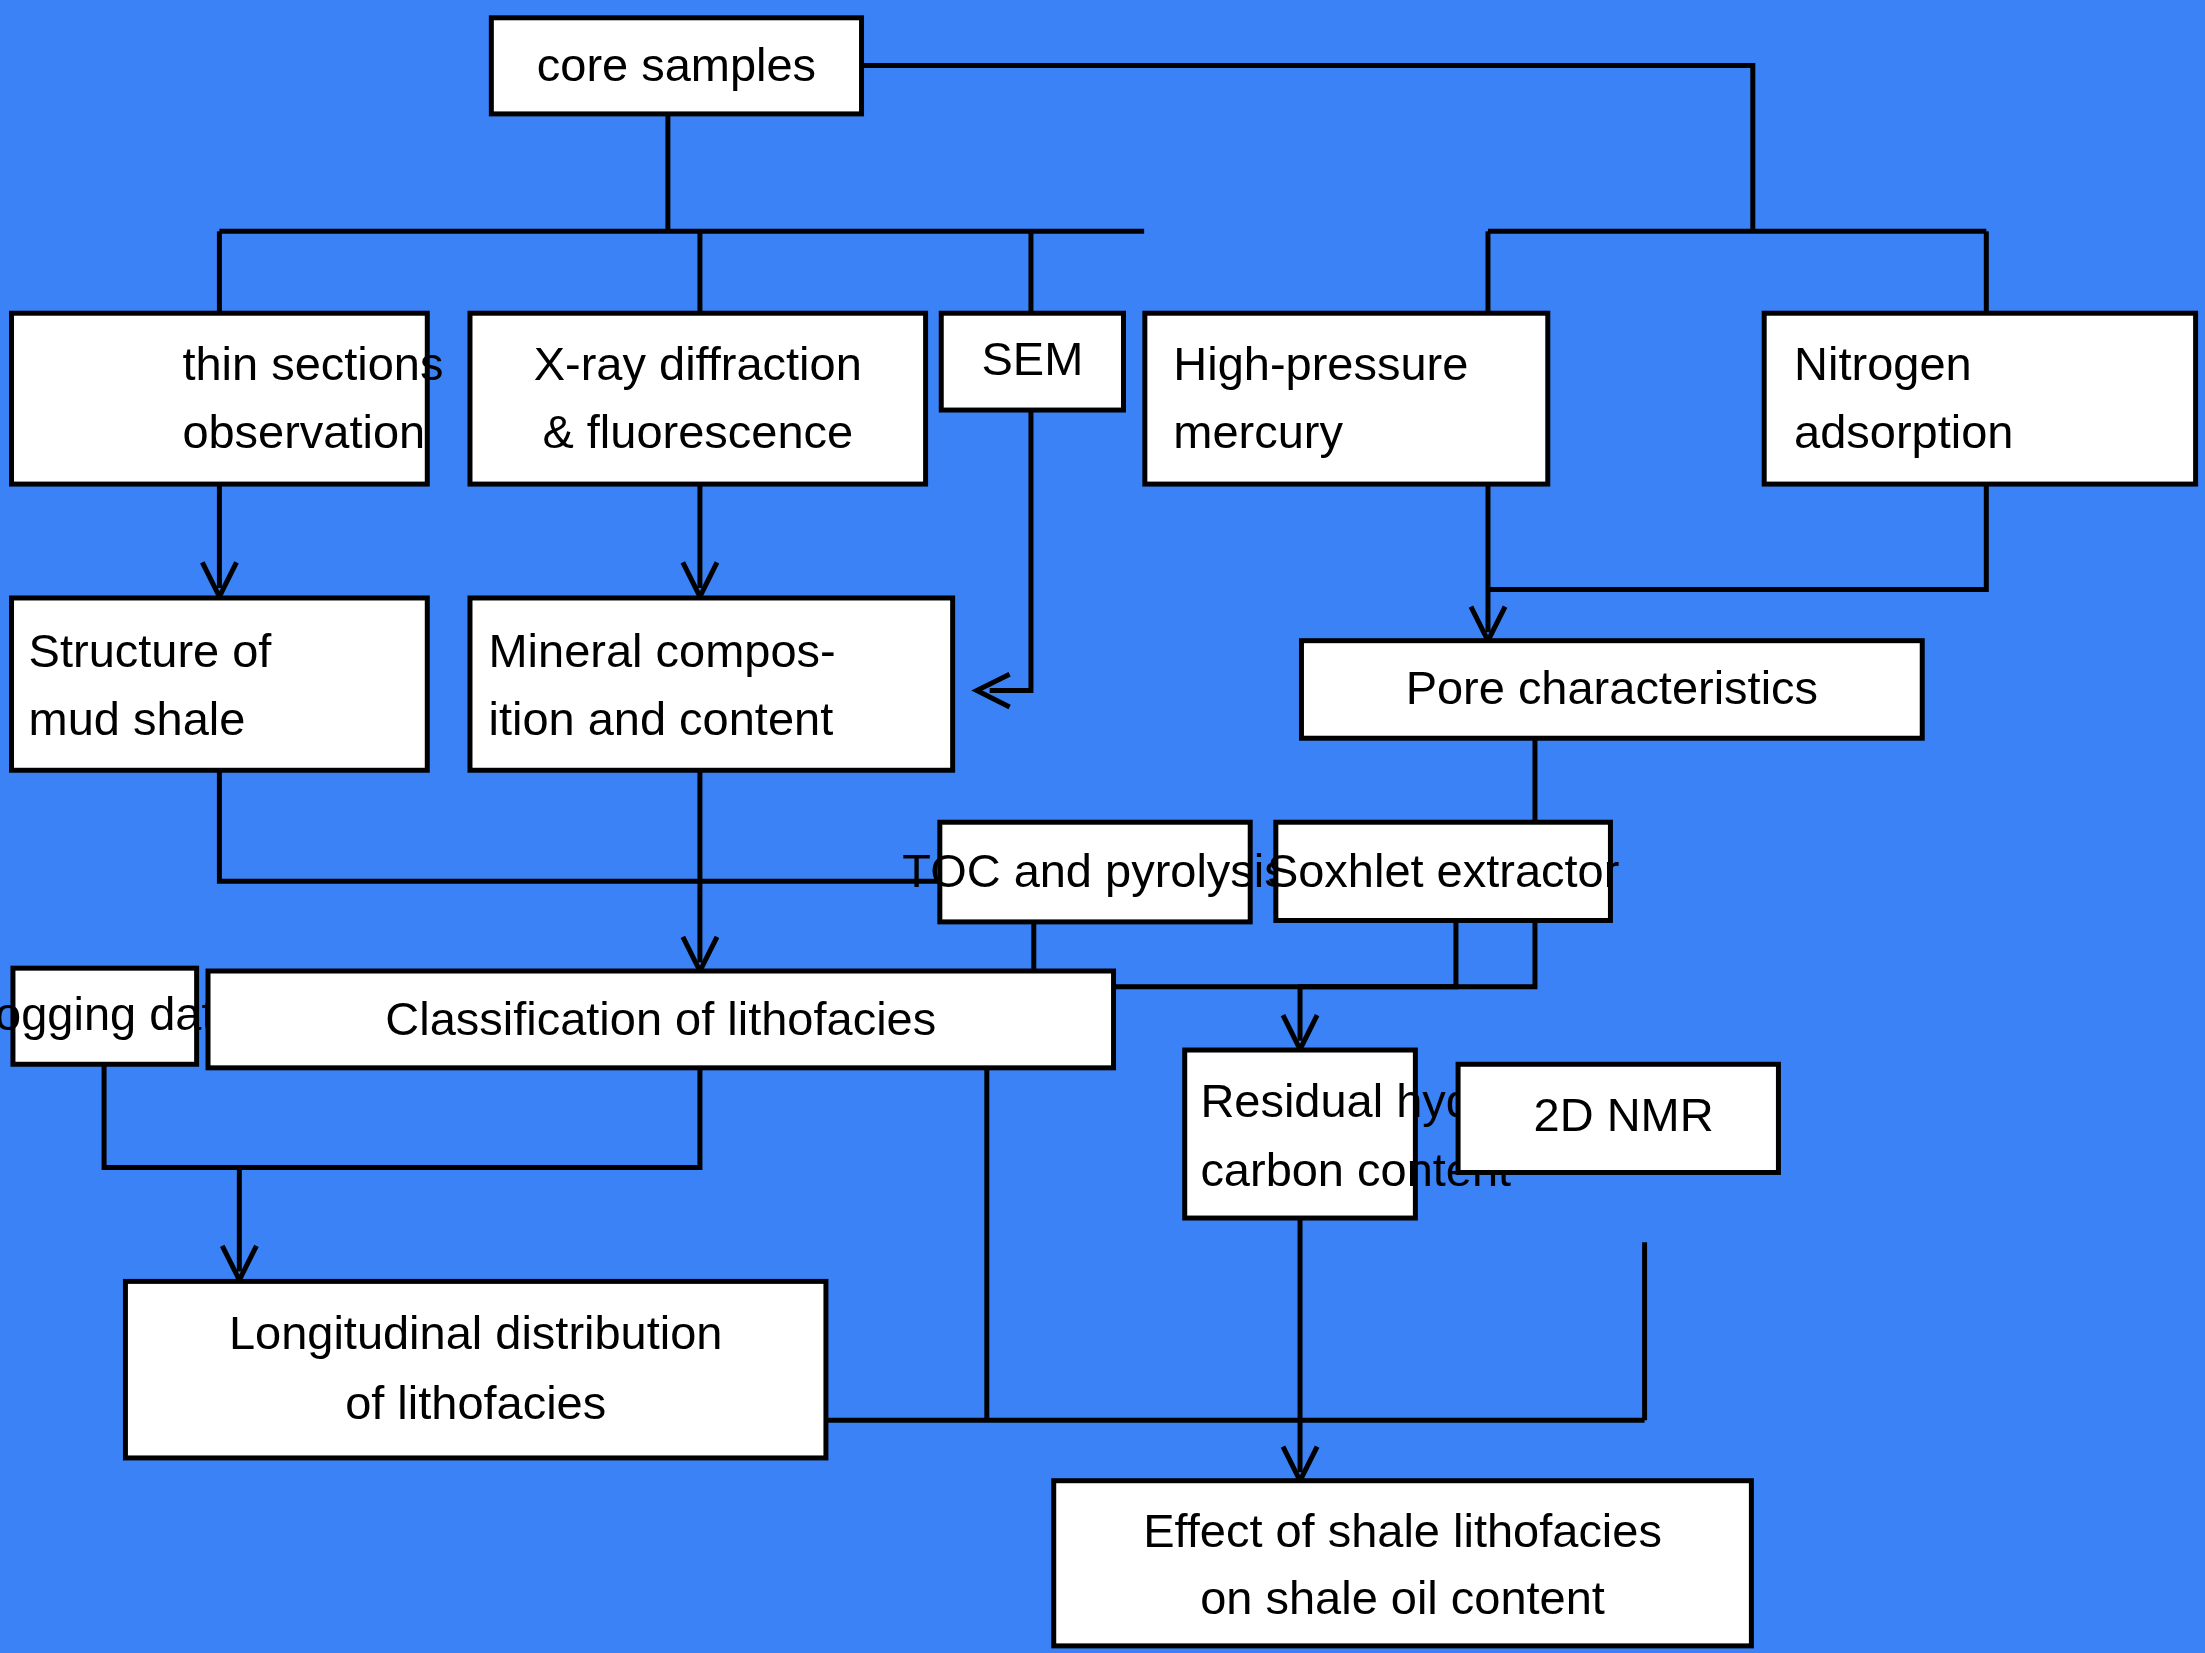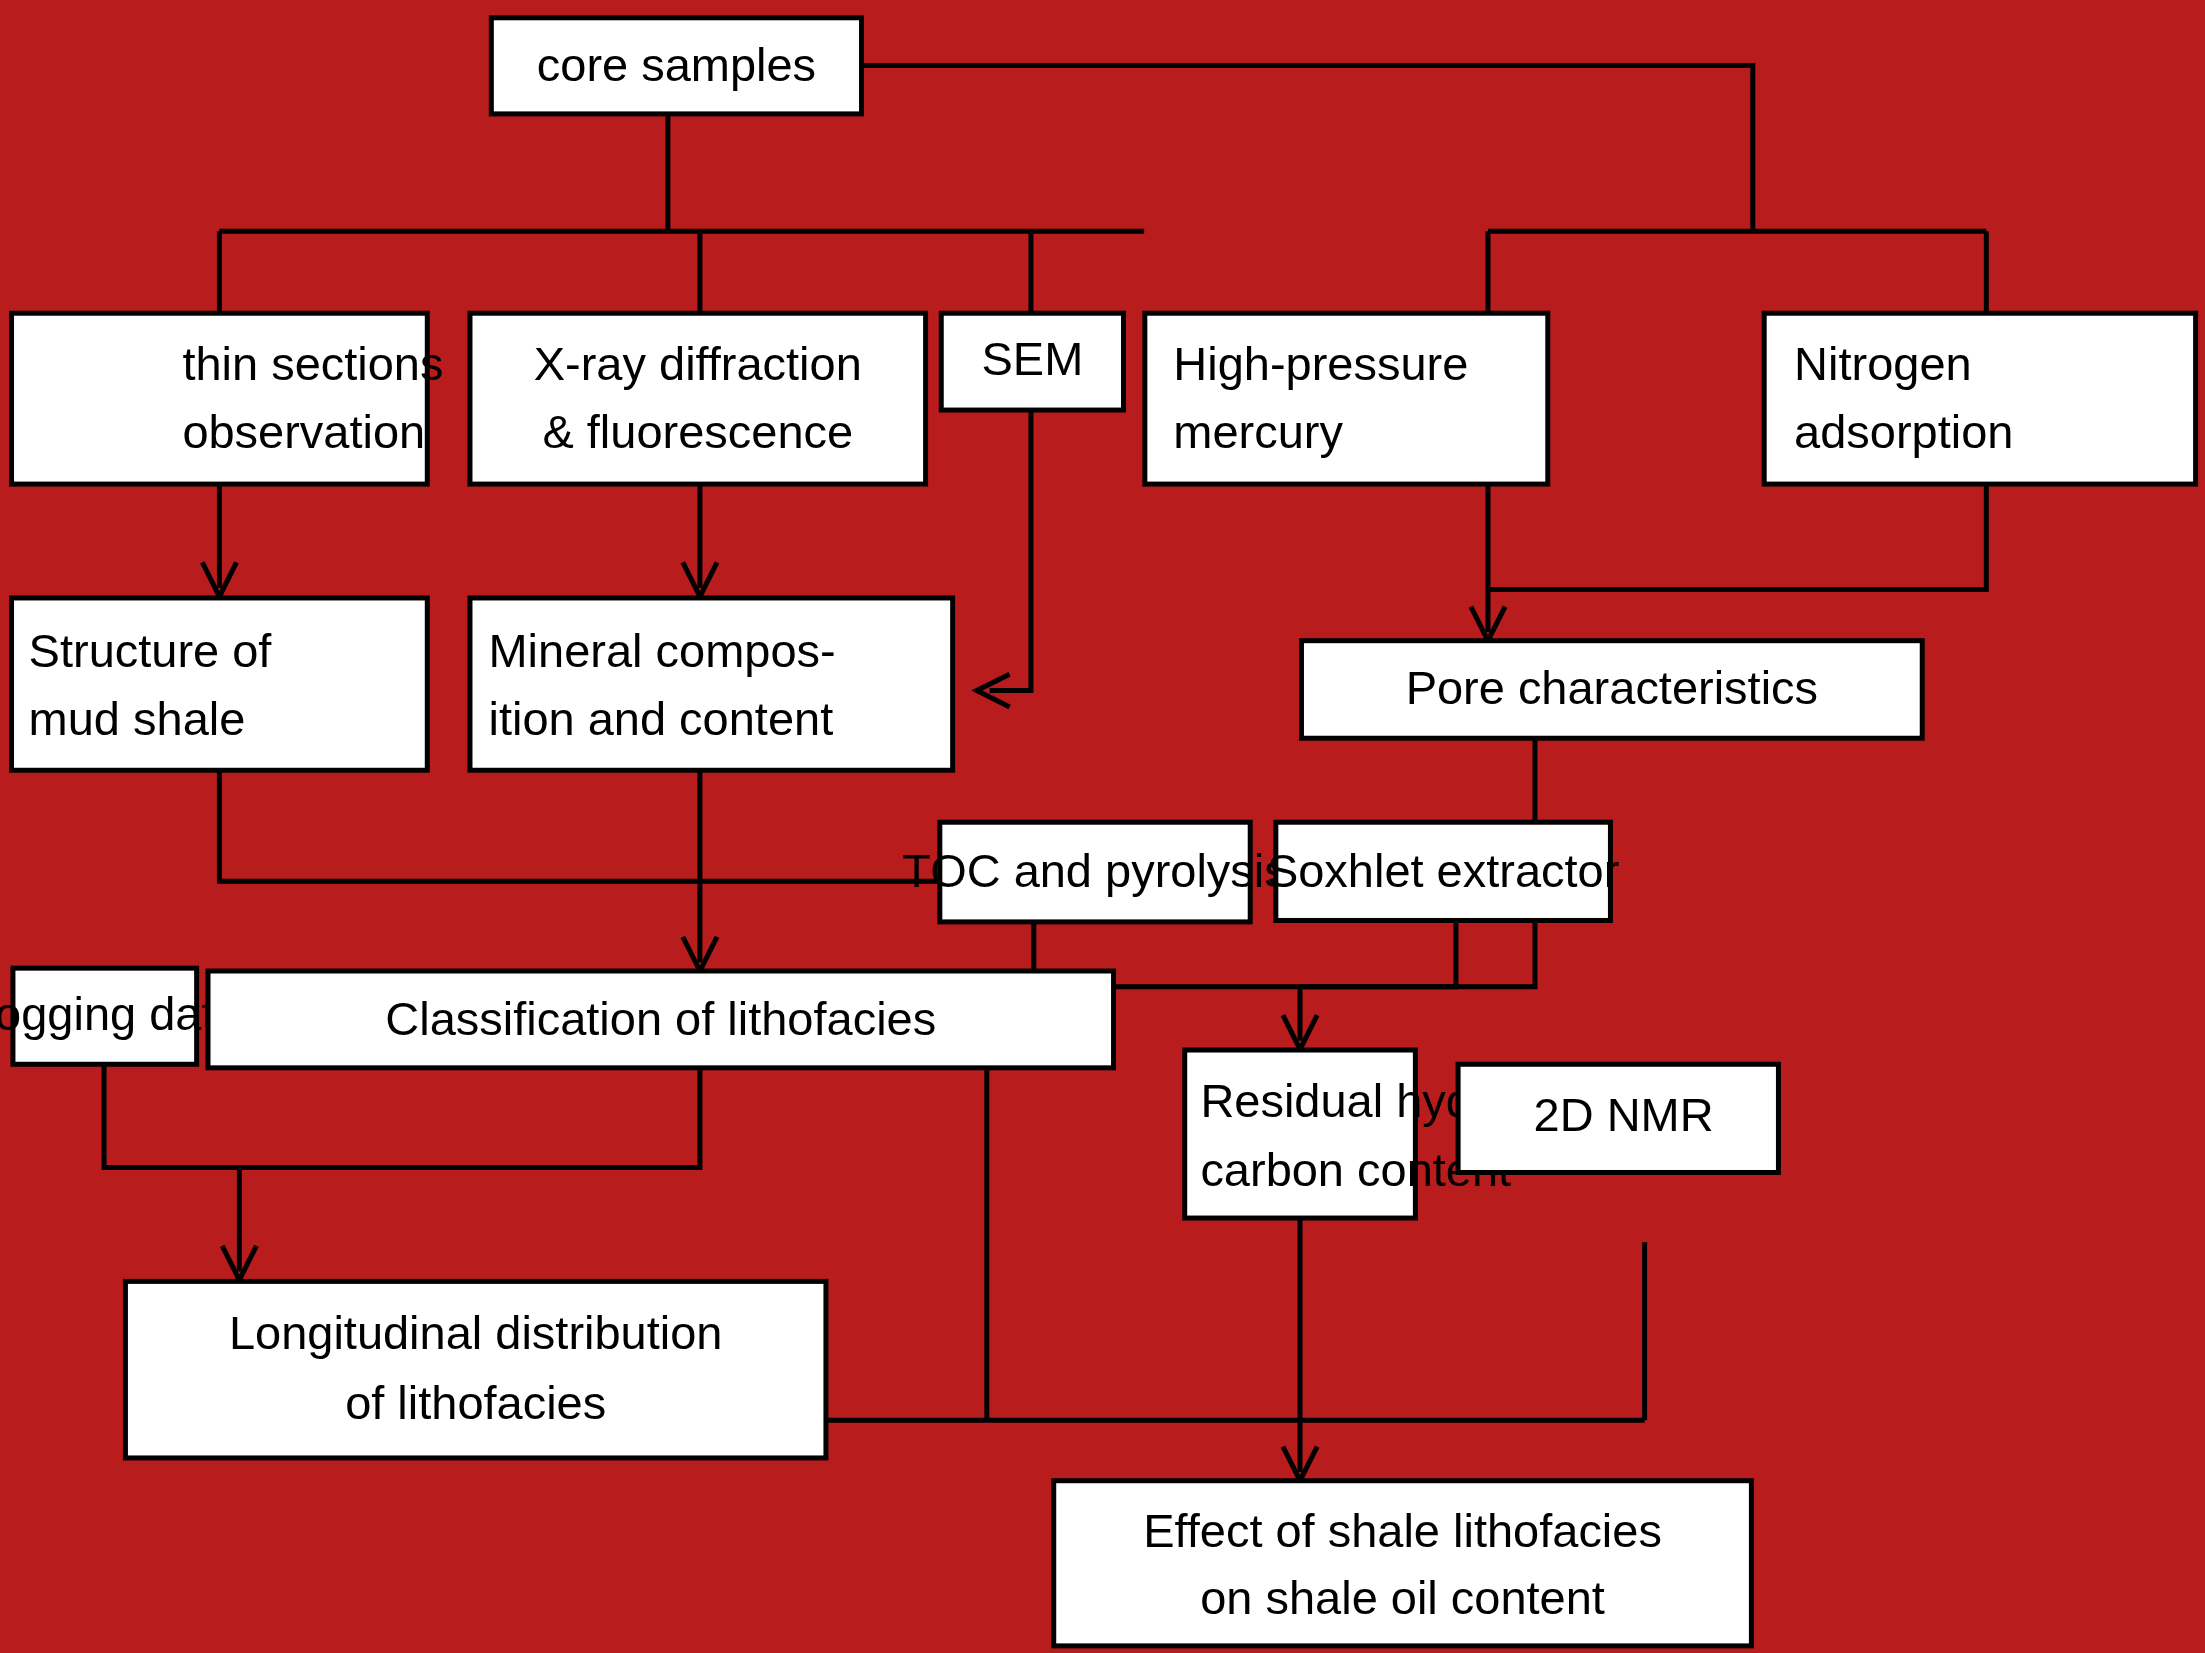--- a/index.html
+++ b/index.html
@@ -4,21 +4,21 @@
 <style>
   html, body {
     margin: 0;
     padding: 0;
     background: #ffffff;
   }
   #flow-root {
     position: relative;
     width: 2205px;
     height: 1653px;
-    background: #b91c1c;
+    background: #3b82f6;
     font-family: "Liberation Sans", sans-serif;
   }
   svg#flow-svg {
     position: absolute;
     left: 0;
     top: 0;
     width: 2205px;
     height: 1653px;
     display: block;
   }

